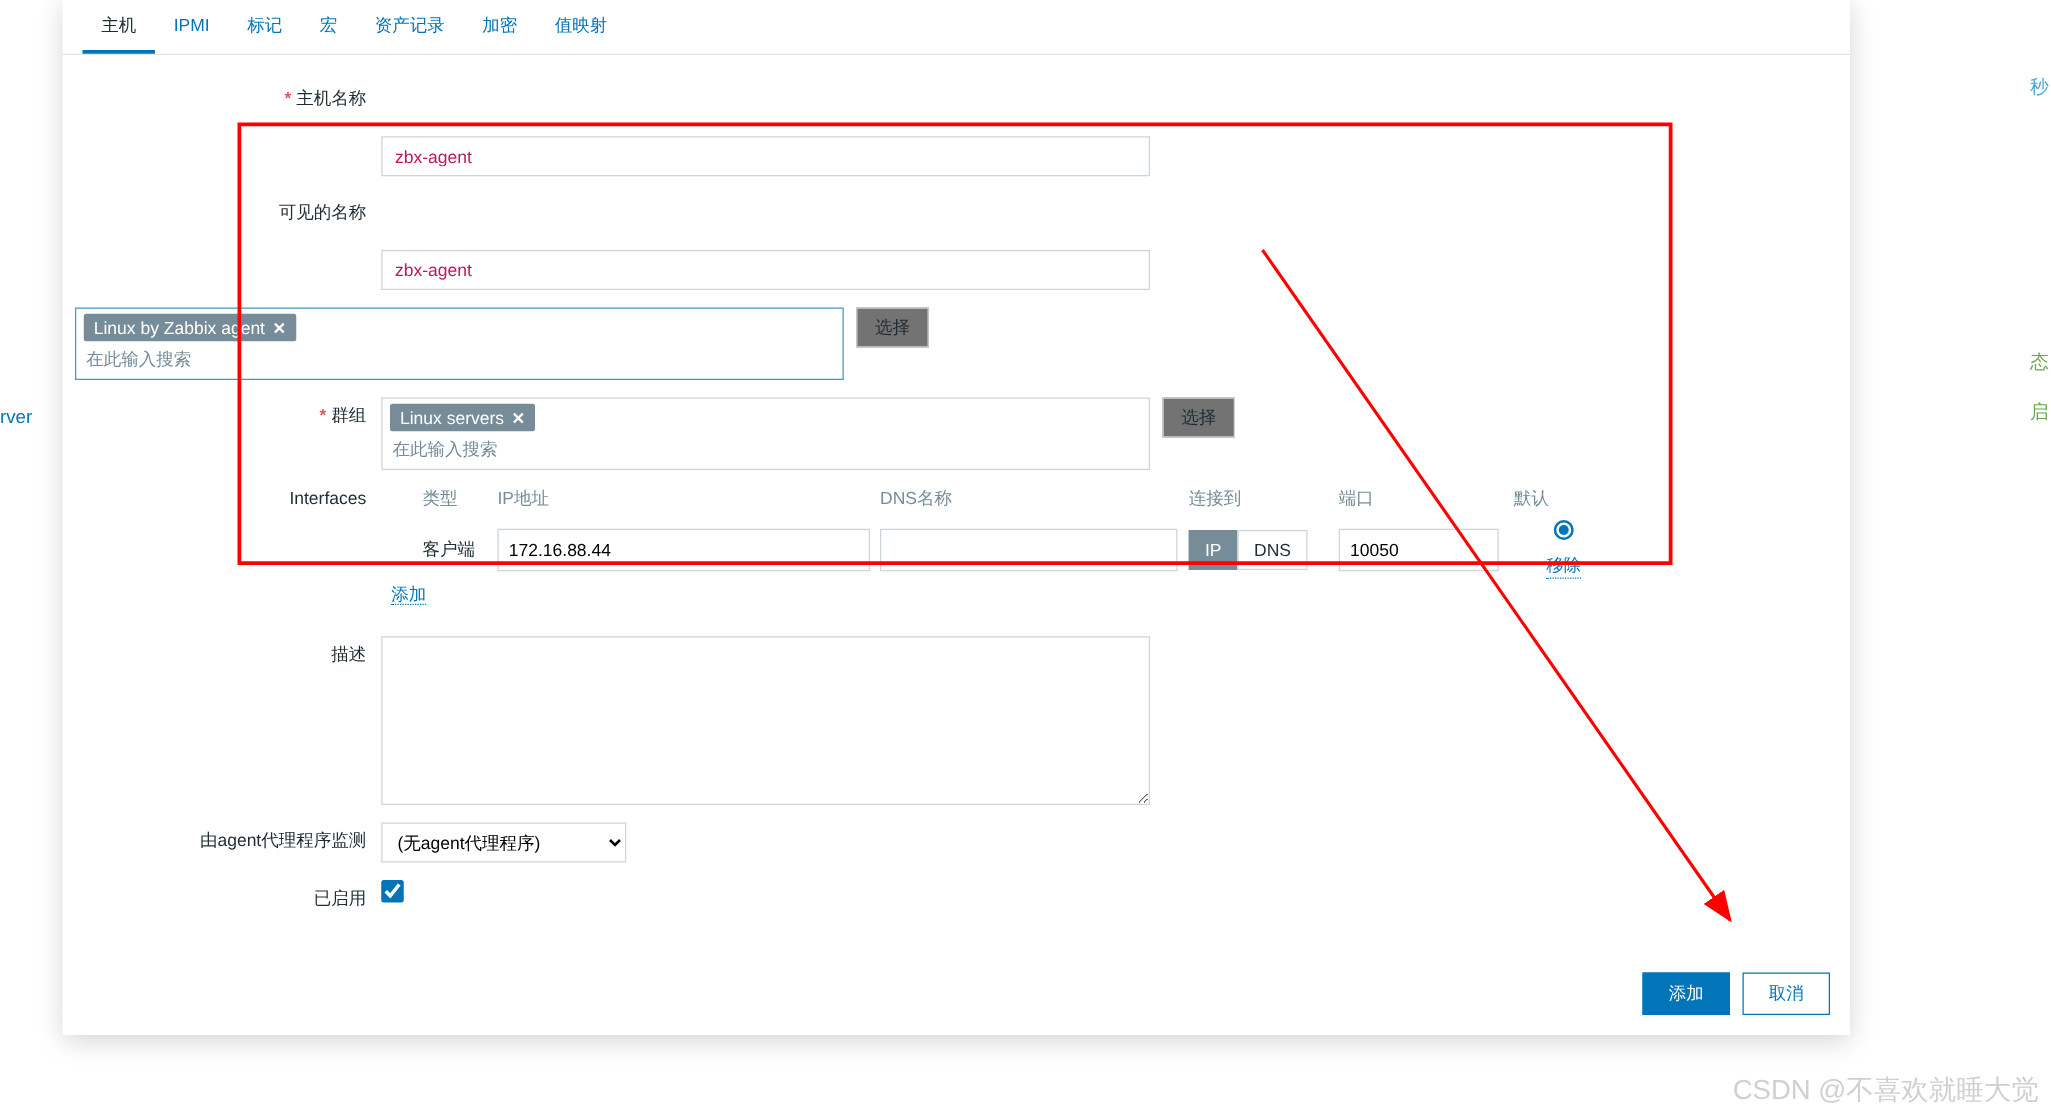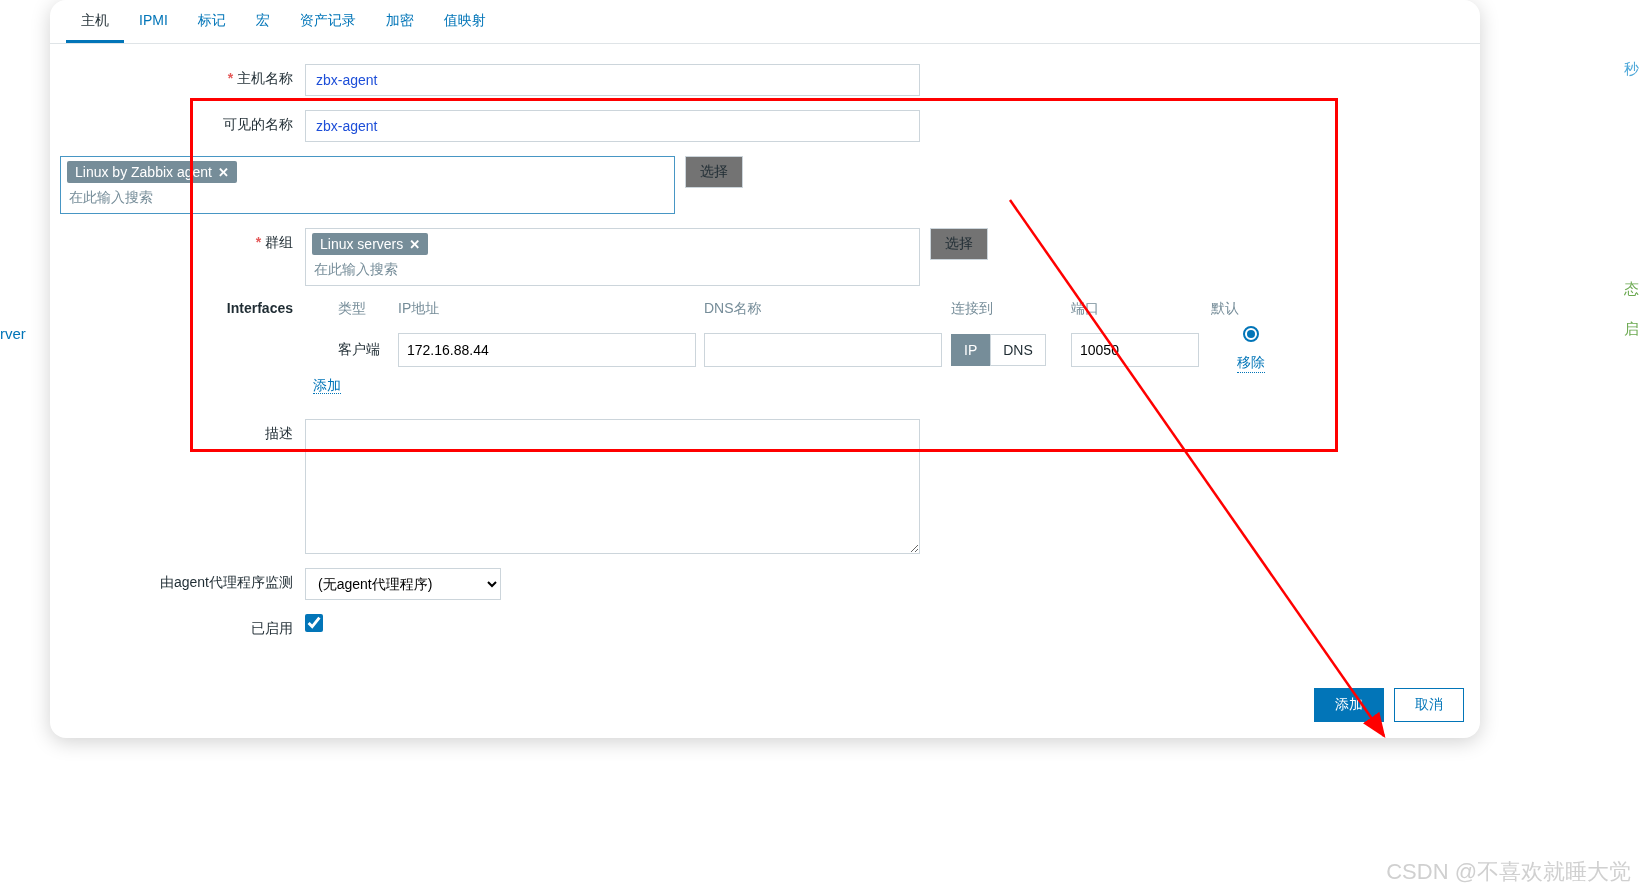--- a/index.html
+++ b/index.html
@@ -18,21 +18,20 @@
     color: #0275b8;
     font-size: 15px;
   }
   .modal {
     position: absolute;
     left: 50px;
     top: 0;
     width: 1430px;
     background: #fff;
     box-shadow: 0 4px 20px rgba(0,0,0,0.18);
-    border-radius: 16px;
   }
   .tabs {
     display: flex;
     border-bottom: 1px solid #dfe4e7;
     padding: 0 16px;
   }
   .tab {
     padding: 12px 15px 10px;
     color: #0275b8;
     cursor: pointer;
@@ -74,22 +73,23 @@
     content: "* ";
     color: #e45959;
     font-weight: bold;
   }
   .text-input {
     width: 615px;
     height: 32px;
     border: 1px solid #ccd5db;
     padding: 0 10px;
     font-size: 14px;
-    color: #1d4ed8;
-    background: #fff;
+    color: #be185d;
+    background: #fff;
+    margin-top: 45px;
   }
   .tag-container {
     width: 615px;
     border: 1px solid #ccd5db;
     padding: 4px 6px;
     min-height: 58px;
     background: #fff;
   }
   .tag-container.focused {
     border: 1px solid #4796c4;
@@ -314,21 +314,21 @@
         <span class="tag">
           <span>Linux servers</span>
           <span class="tag-x">✕</span>
         </span>
         <span class="tag-search">在此输入搜索</span>
       </div>
       <button class="select-btn">选择</button>
     </div>
 
     <div class="row" style="margin-bottom:4px;">
-      <div class="label" style="padding-top:0;font-weight:bold;">Interfaces</div>
+      <div class="label" style="padding-top:0;">Interfaces</div>
       <div style="flex:1;">
         <div class="interfaces-header">
           <div class="col-type">类型</div>
           <div class="col-ip">IP地址</div>
           <div class="col-dns">DNS名称</div>
           <div class="col-conn">连接到</div>
           <div class="col-port">端口</div>
           <div class="col-default">默认</div>
         </div>
         <div class="interfaces-row">

